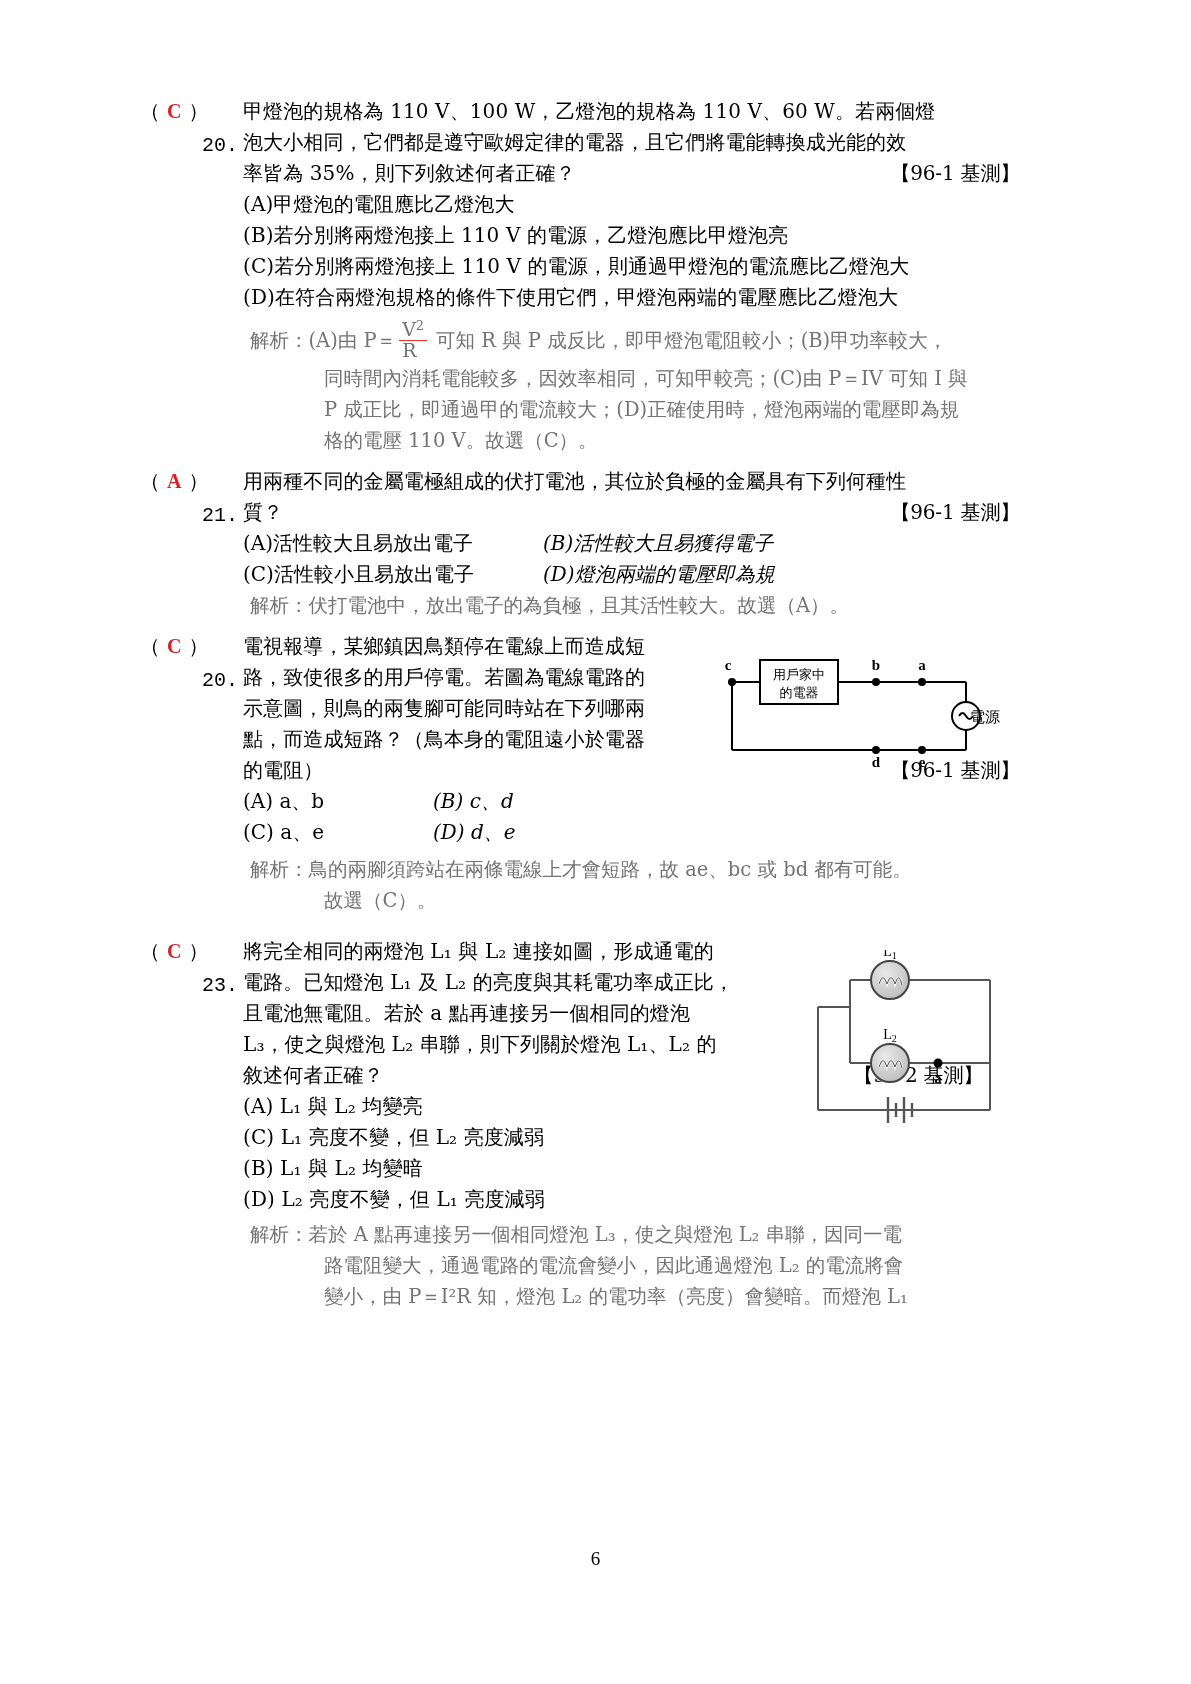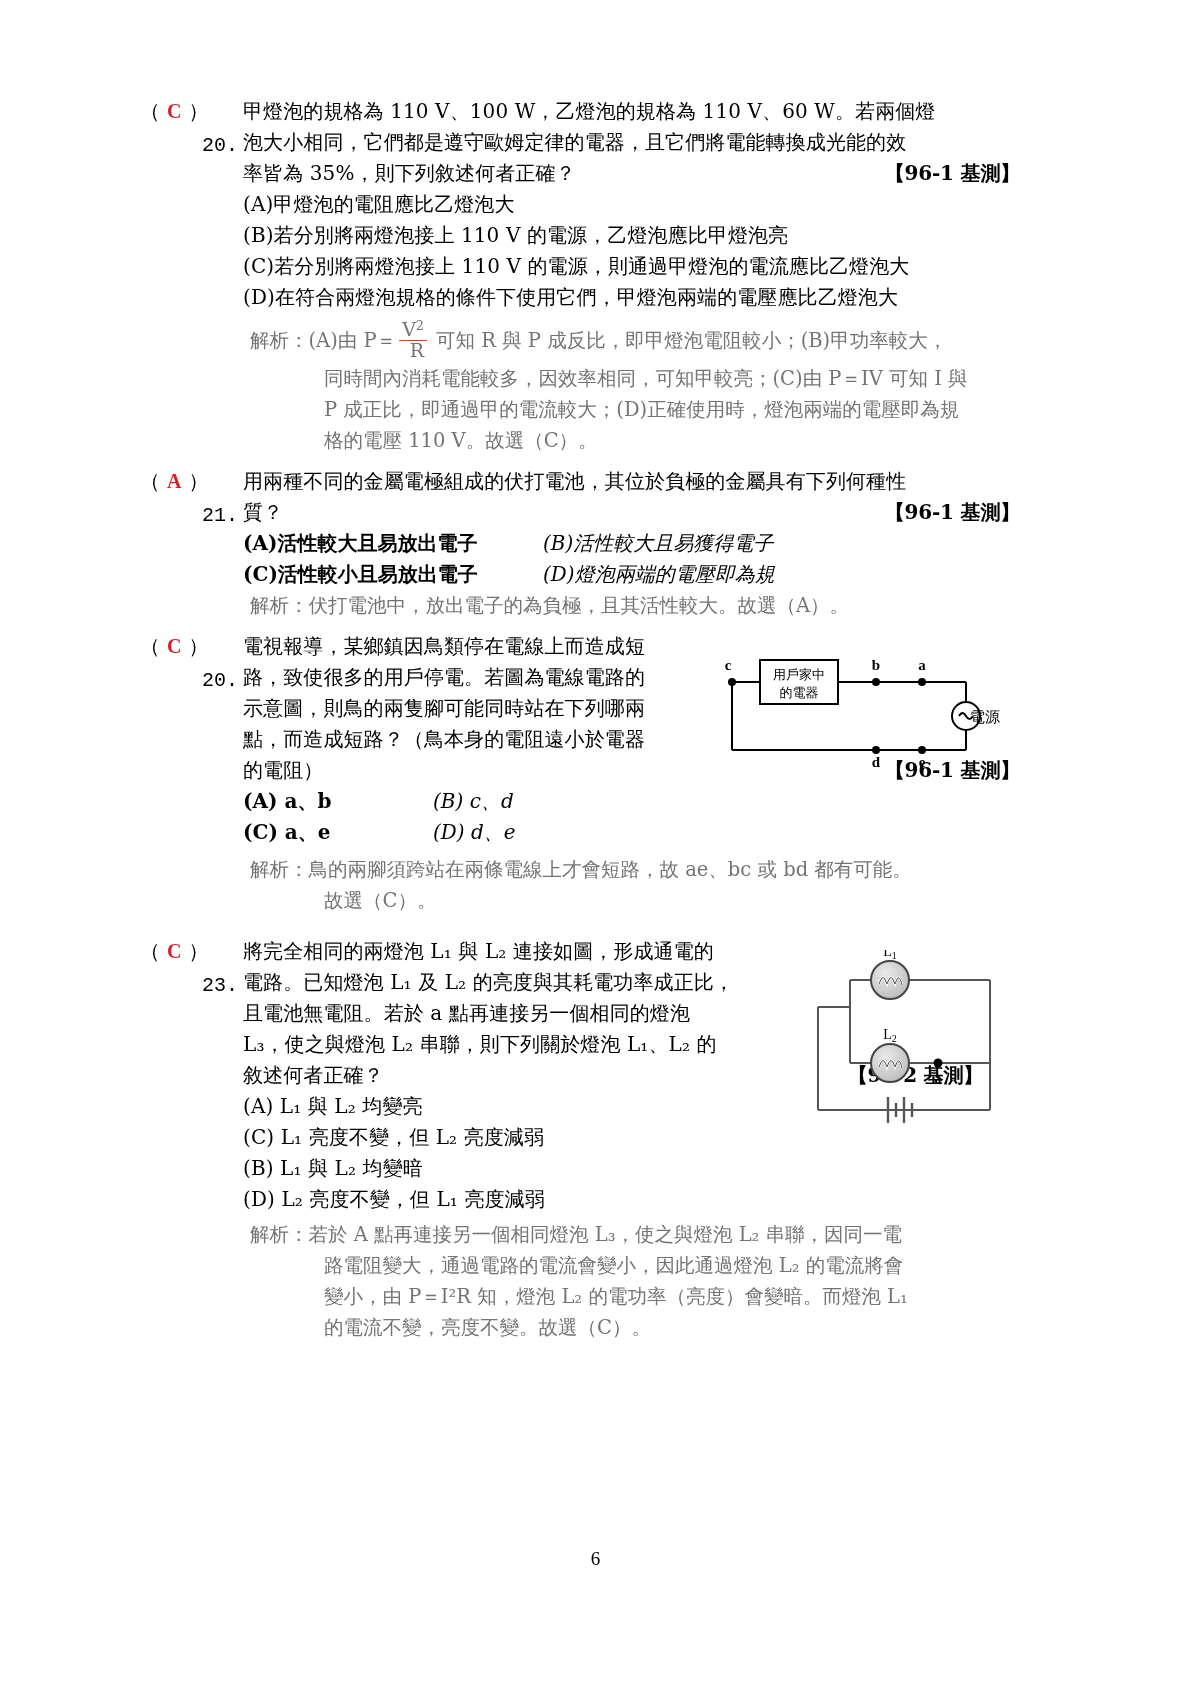--- a/index.html
+++ b/index.html
@@ -51,42 +51,42 @@
     margin-top: 34px;
   }
   .qbody { flex: 1 1 auto; }
 
   .line {
     font-size: 20px;
     line-height: 31px;
     letter-spacing: 0.1px;
     white-space: nowrap;
   }
-  .src { float: right; font-weight: bold; letter-spacing: -0.2px; }
+  .src { float: right; font-weight: normal; letter-spacing: -0.2px; }
 
   .opt-row { display: flex; font-size: 20px; line-height: 31px; }
-  .opt-row .o1 { width: 300px; flex: 0 0 300px; font-weight: bold; }
+  .opt-row .o1 { width: 300px; flex: 0 0 300px; }
   .opt-row .o2 { flex: 1 1 auto; font-style: italic; }
 
   
   .exp {
     color: #737373;
     font-size: 19.5px;
     line-height: 31px;
     padding-left: 110px;
     position: relative;
   }
   .exp .eline { white-space: nowrap; }
   .exp .eline.indent { padding-left: 74px; }
 
   
   .frac {
     display: inline-block;
     vertical-align: middle;
-    text-align: right;
+    text-align: left;
     line-height: 1.05;
     margin: 0 3px;
     position: relative;
     top: -2px;
   }
   .frac .num { display: block; font-size: 19px; padding: 0 3px; }
   .frac .den { display: block; font-size: 19px; border-top: 1.6px solid #ee3124; padding: 0 3px; }
   sup { font-size: 0.68em; vertical-align: 0.45em; }
 
   .sp { display: inline-block; width: 6px; }
@@ -234,21 +234,20 @@
         <div class="line">(D) L₂ 亮度不變，但 L₁ 亮度減弱</div>
       </div>
     </div>
     <div style="height:4px"></div>
     <div class="exp">
       <div class="eline" style="margin-left:-110px; padding-left:110px;">
         <span>解析：</span><span>若於 A 點再連接另一個相同燈泡 L₃，使之與燈泡 L₂ 串聯，因同一電</span>
       </div>
       <div class="eline indent">路電阻變大，通過電路的電流會變小，因此通過燈泡 L₂ 的電流將會</div>
       <div class="eline indent">變小，由 P＝I²R 知，燈泡 L₂ 的電功率（亮度）會變暗。而燈泡 L₁</div>
-      <div class="eline indent">的電流不變，亮度不變。故選（C）。</div>
     </div>
   </div>
 
 </div>
 
 <div class="fig22">
   <svg width="300" height="120" viewBox="0 0 300 120">
 
     <line x1="32" y1="32" x2="60" y2="32" stroke="#000" stroke-width="2"></line>
     <rect x="60" y="10" width="78" height="44" fill="none" stroke="#000" stroke-width="2"></rect>

